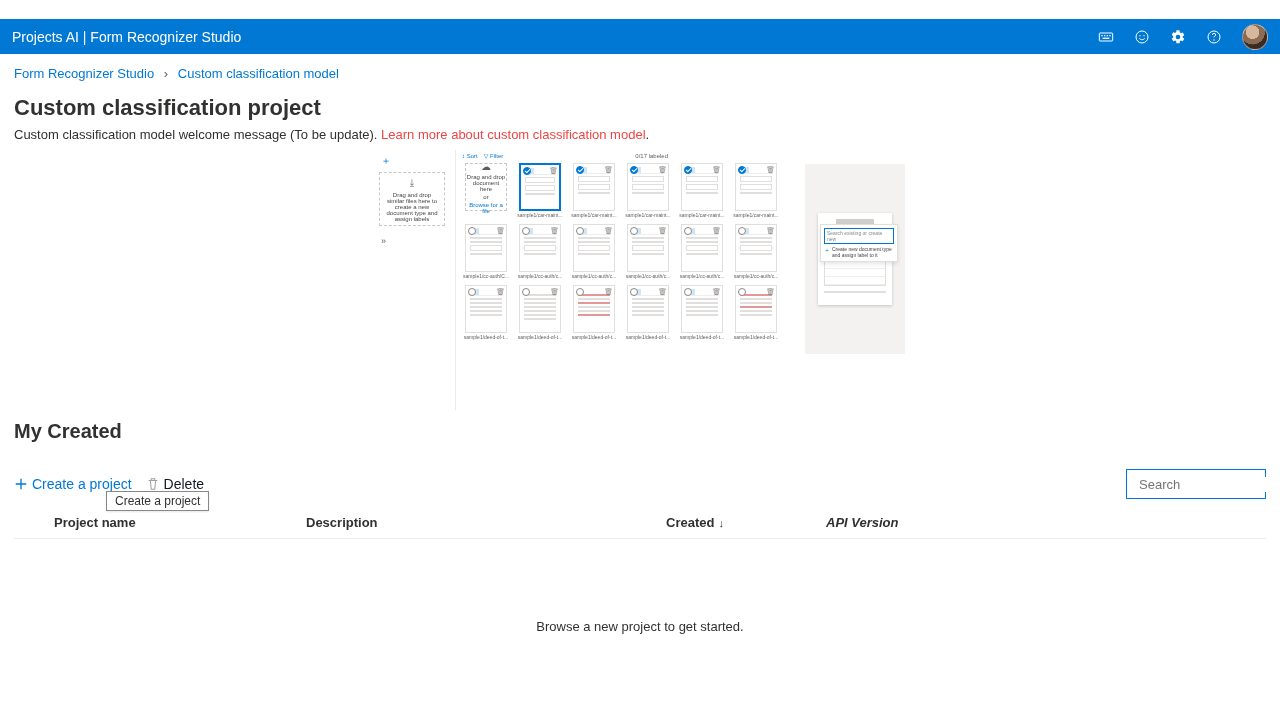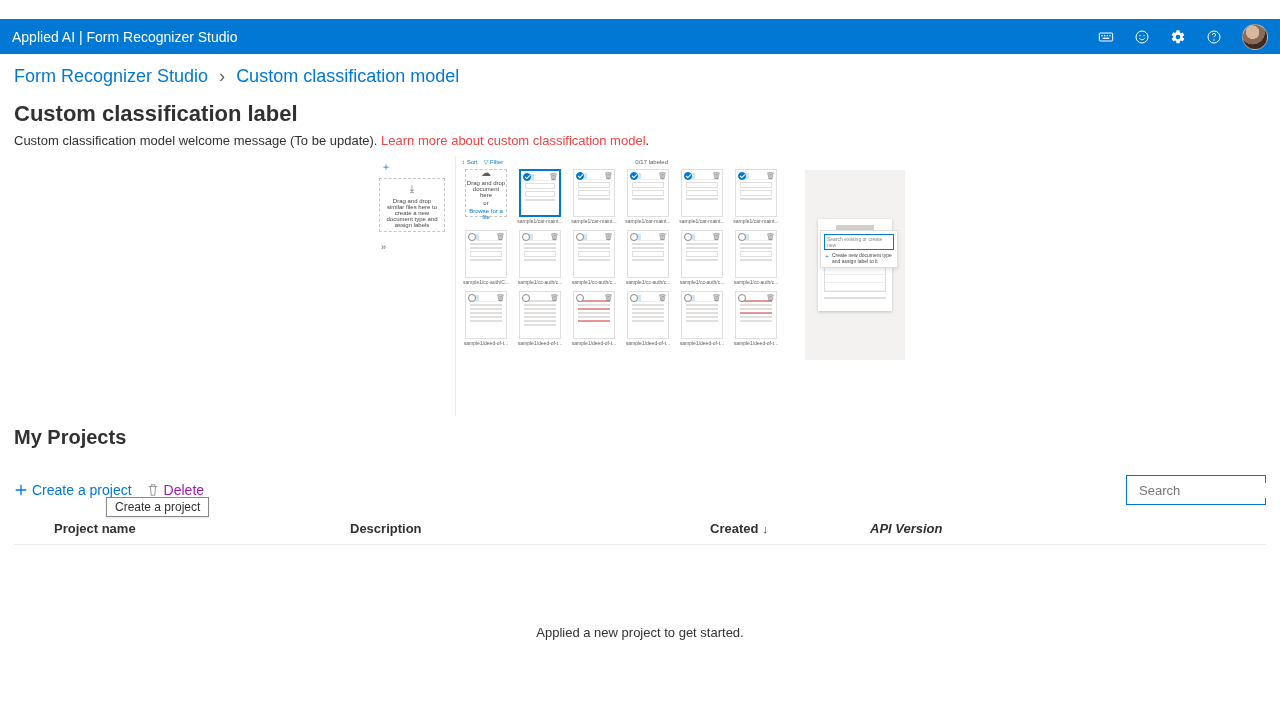--- a/index.html
+++ b/index.html
@@ -19,21 +19,21 @@
   .topbar .icons { display: flex; align-items: center; gap: 20px; }
   .topbar .icon { width: 16px; height: 16px; fill: #fff; cursor: pointer; }
   .avatar {
     width: 26px; height: 26px; border-radius: 50%;
     background: radial-gradient(circle at 40% 30%, #d7b89d 0 30%, #8a6b55 31% 55%, #3b2b22 56% 100%);
     border: 1px solid rgba(255,255,255,0.5);
   }
 
   .content { padding: 10px 14px; }
 
-  .breadcrumb { font-size: 18px; color: #0078d4; margin-top: 2px; }
+  .breadcrumb { font-size: 13px; color: #0078d4; margin-top: 2px; }
   .breadcrumb a { color: #0078d4; text-decoration: none; }
   .breadcrumb .sep { color: #605e5c; padding: 0 6px; }
 
   h1.page-title { font-size: 22px; font-weight: 600; margin-top: 14px; }
   .welcome { font-size: 13px; margin-top: 6px; }
   .welcome a { color: #ef4444; text-decoration: none; }
 
   .preview-wrap { display: flex; justify-content: center; margin-top: 8px; }
   .preview {
     width: 530px; height: 260px;
@@ -106,49 +106,49 @@
   }
   .preview-right .pgtitle { height:6px; background:#d0cecc; width:60%; align-self:center; }
   .preview-right .table { border:1px solid #e1dfdd; height:42px; display:flex; flex-direction:column; }
   .preview-right .trow { flex:1; border-bottom:1px solid #eee; }
 
   h2.section-title { font-size: 20px; font-weight: 600; margin-top: 10px; }
 
   .toolbar-row { display:flex; align-items:center; margin-top: 26px; position:relative; }
   .btn-link { display:inline-flex; align-items:center; gap:4px; font-size:14px; cursor:pointer; }
   .btn-create { color:#0078d4; }
-  .btn-delete { color:#a21caf; margin-left: 14px; }
+  .btn-delete { color:#0f172a; margin-left: 14px; }
   .btn-link .ic { width:14px; height:14px; }
   .search-box { margin-left:auto; display:flex; align-items:center; border:1px solid #0078d4; height:30px; width:140px; padding:0 6px; gap:6px; }
   .search-box input { border:none; outline:none; font-size:13px; flex:1; color:#323130; }
   .search-box .sic { width:14px; height:14px; color:#0078d4; }
 
   .tooltip {
     position:absolute; left:92px; top:22px; background:#fff; border:1px solid #8a8886;
     padding:2px 8px; font-size:12px; color:#323130; box-shadow:0 1px 2px rgba(0,0,0,0.1);
     white-space:nowrap;
   }
 
   .table-header {
     display:flex; padding: 10px 0 8px 40px; font-size:13px; font-weight:600;
     border-bottom:1px solid #edebe9; margin-top:6px;
   }
-  .col-name { width: 296px; }
+  .col-name { width: 252px; }
   .col-desc { width: 360px; }
   .col-created { width: 160px; display:flex; align-items:center; gap:4px; }
   .col-api { flex:1;font-style:italic; }
   .sort-arrow { font-size:11px; }
 
   .empty-msg { text-align:center; font-size:13px; color:#323130; margin-top:80px; }
 </style>
 </head>
 <body>
 
 <div class="topbar">
-  <div class="title">Applied AI | Form Recognizer Studio</div>
+  <div class="title">Projects AI | Form Recognizer Studio</div>
   <div class="icons">
     <svg class="icon" viewBox="0 0 24 24">
         <rect x="2" y="6" width="20" height="12" rx="1" fill="none" stroke="#fff" stroke-width="1.5"></rect>
         <rect x="7" y="13" width="10" height="2" fill="#fff"></rect>
         <rect x="5" y="9" width="2" height="2" fill="#fff"></rect>
         <rect x="9" y="9" width="2" height="2" fill="#fff"></rect>
         <rect x="13" y="9" width="2" height="2" fill="#fff"></rect>
         <rect x="17" y="9" width="2" height="2" fill="#fff"></rect>
       </svg>
     <svg class="icon" viewBox="0 0 24 24">
@@ -169,21 +169,21 @@
   </div>
 </div>
 
 <div class="content">
   <div class="breadcrumb">
     <a href="#">Form Recognizer Studio</a>
     <span class="sep">›</span>
     <a href="#">Custom classification model</a>
   </div>
 
-  <h1 class="page-title">Custom classification label</h1>
+  <h1 class="page-title">Custom classification project</h1>
   <p class="welcome">
     <span>Custom classification model welcome message (To be update). </span><a href="#">Learn more about custom classification model</a><span>.</span>
   </p>
 
   <div class="preview-wrap">
     <div class="preview">
 
       <div class="preview-sidebar">
         <div class="preview-plus">＋</div>
         <div class="preview-dropzone">
@@ -444,21 +444,21 @@
               <div class="trow"></div>
               <div class="trow"></div>
             </div>
           <div class="doc-line" style="height:2px;background:#e1dfdd;margin:2px 0"></div>
         </div>
       </div>
 
     </div>
   </div>
 
-  <h2 class="section-title">My Projects</h2>
+  <h2 class="section-title">My Created</h2>
 
   <div class="toolbar-row">
     <div class="btn-link btn-create">
       <svg class="ic" viewBox="0 0 16 16">
           <path d="M8 2v12M2 8h12" stroke="#0078d4" stroke-width="1.5"></path>
         </svg>
       <span>Create a project</span>
     </div>
     <div class="btn-link btn-delete">
       <svg class="ic" viewBox="0 0 16 16">
@@ -479,15 +479,15 @@
   <div class="table-header">
     <div class="col-name">Project name</div>
     <div class="col-desc">Description</div>
     <div class="col-created">
         <span>Created</span>
         <span class="sort-arrow">↓</span>
       </div>
     <div class="col-api">API Version</div>
   </div>
 
-  <div class="empty-msg">Applied a new project to get started.</div>
+  <div class="empty-msg">Browse a new project to get started.</div>
 
 </div>
 
 </body></html>

